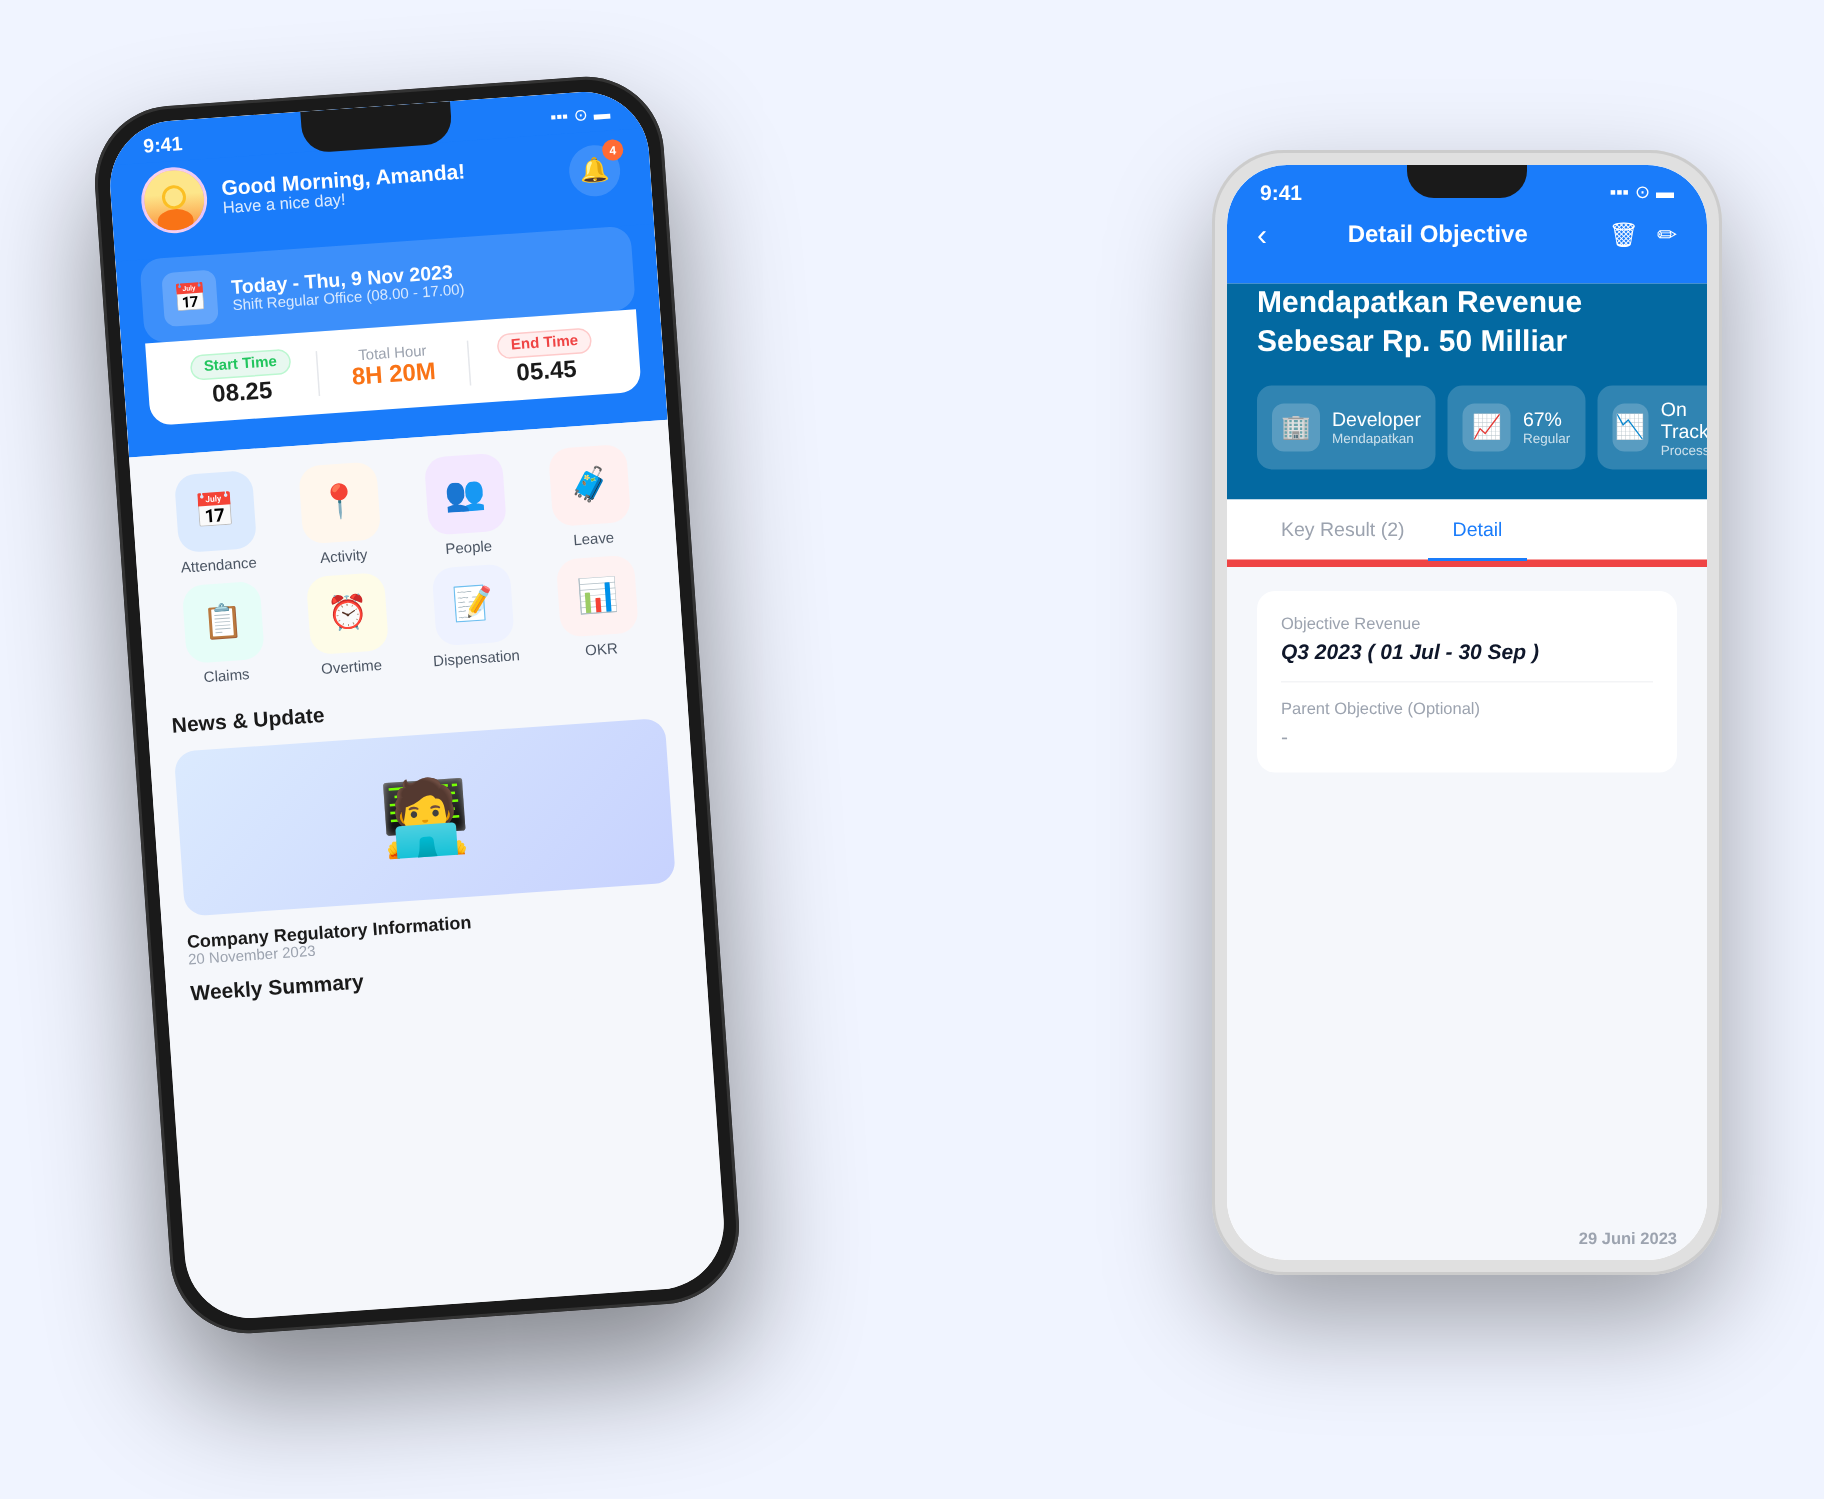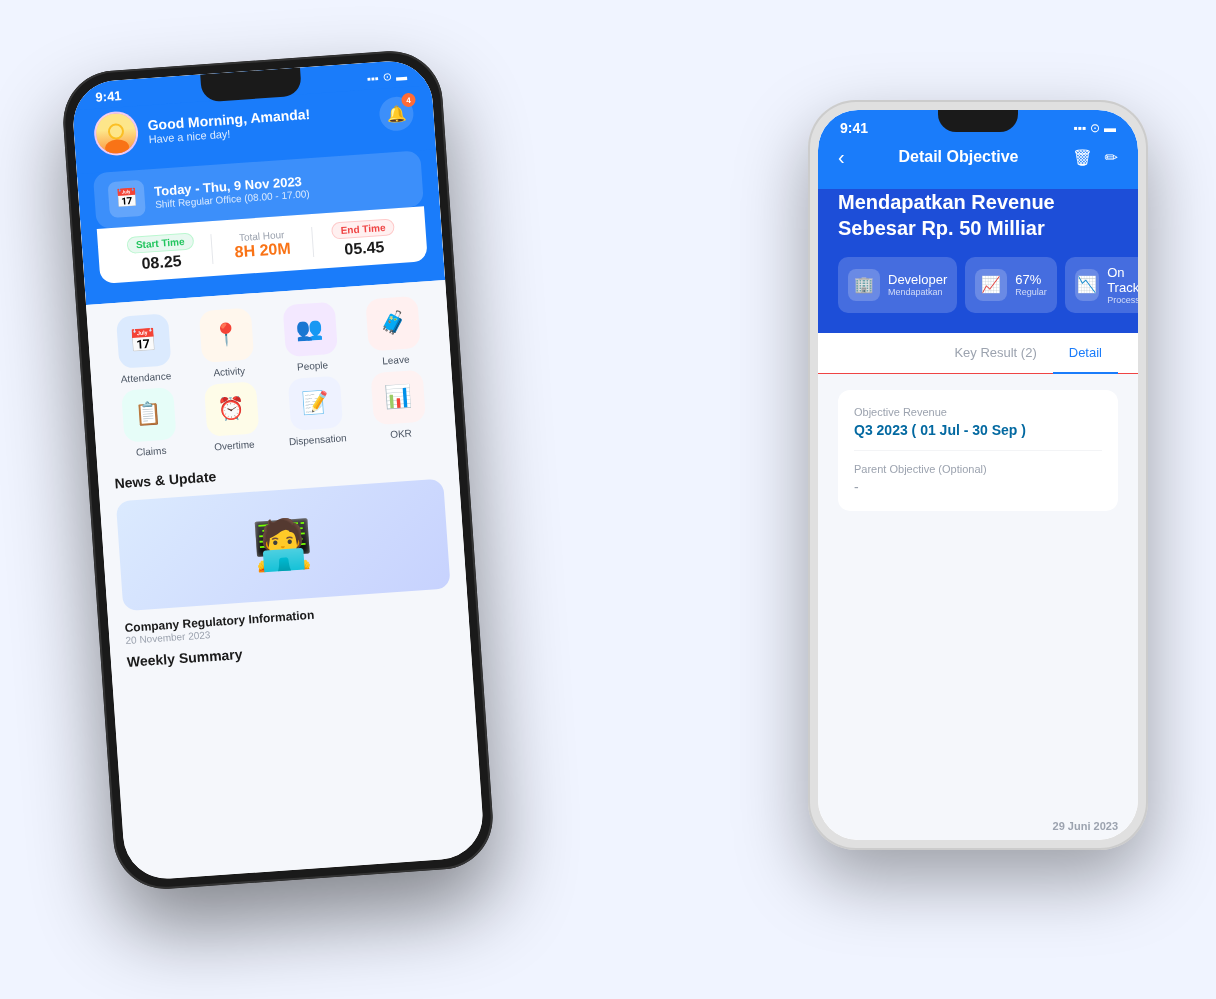--- a/index.html
+++ b/index.html
@@ -368,21 +368,21 @@
     .p2-actions {
       display: flex;
       gap: 12px;
     }
     .p2-action-icon {
       color: #fff;
       font-size: 16px;
     }
 
     .p2-objective-section {
-      background: #1d4ed8;
+      background: #0369a1;
       padding: 0 20px 20px;
     }
     .p2-objective-title {
       font-size: 20px;
       font-weight: 800;
       color: #fff;
       line-height: 1.3;
       margin-bottom: 16px;
     }
 
@@ -418,22 +418,21 @@
       font-size: 13px;
       font-weight: 400;
       color: #fff;
     }
 
     
     .p2-tabs {
       display: flex;
       padding: 0 20px;
       background: #fff;
-      border-bottom: 1px solid #ef4444;
-      justify-content: flex-end;
+      border-bottom: 5px solid #ef4444;
     }
     .p2-tab {
       padding: 12px 16px;
       font-size: 13px;
       font-weight: 500;
       color: #9ca3af;
       cursor: pointer;
       border-bottom: 2px solid transparent;
       margin-bottom: -1px;
     }
@@ -456,21 +455,22 @@
       margin-bottom: 10px;
     }
     .p2-field-label {
       font-size: 11px;
       color: #9ca3af;
       margin-bottom: 4px;
     }
     .p2-field-value {
       font-size: 14px;
       font-weight: 700;
-      color: #0369a1;
+      color: #0f172a;
+      font-style: italic;
     }
     .p2-field-divider {
       height: 1px;
       background: #f3f4f6;
       margin: 12px 0;
     }
     .p2-field-dash {
       font-size: 14px;
       color: #9ca3af;
     }

